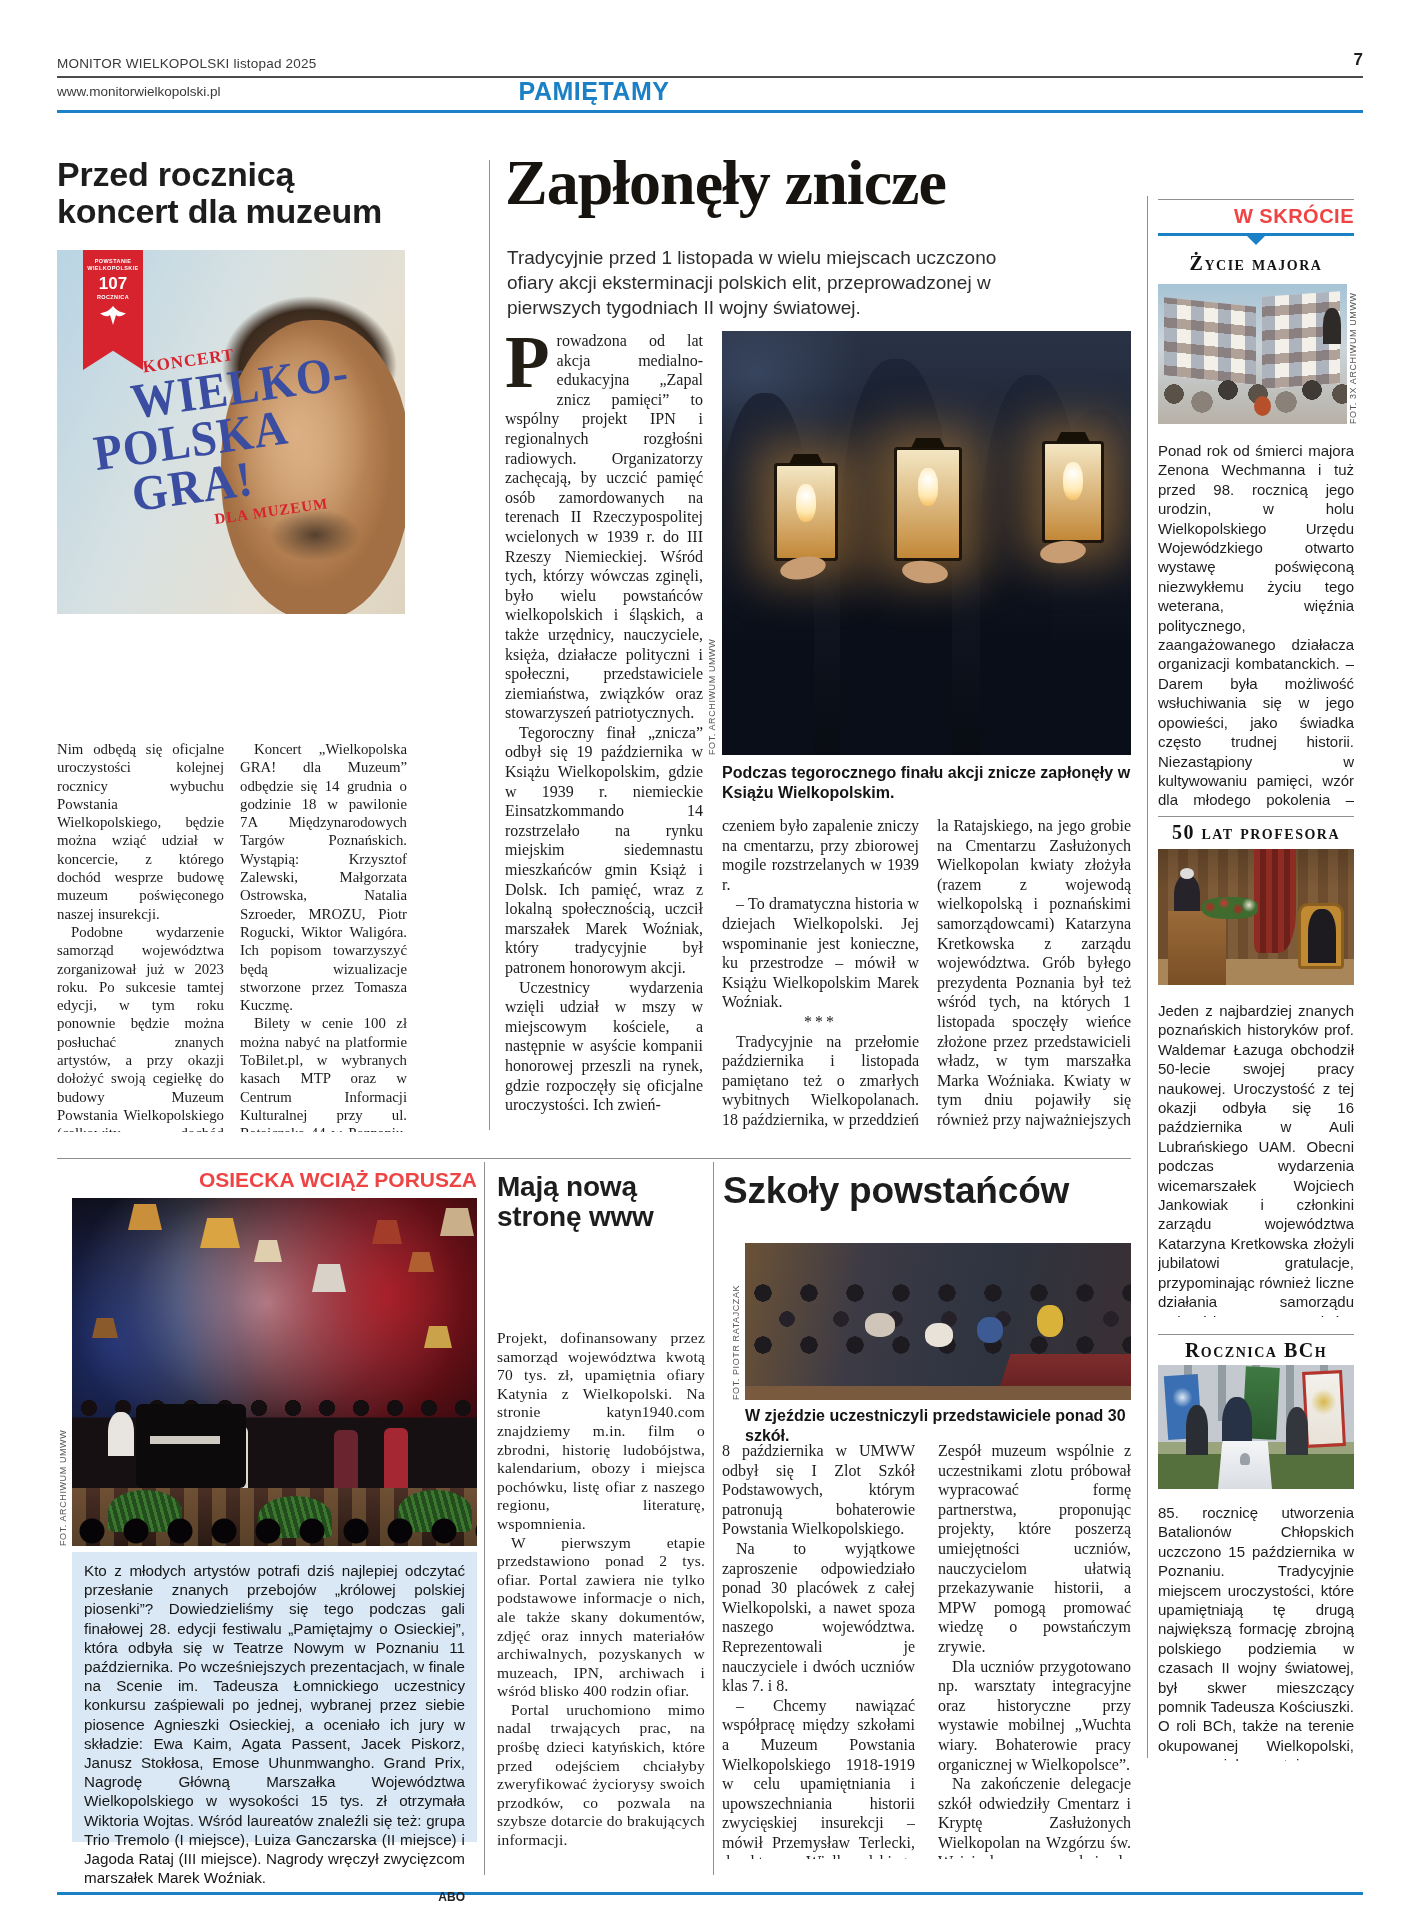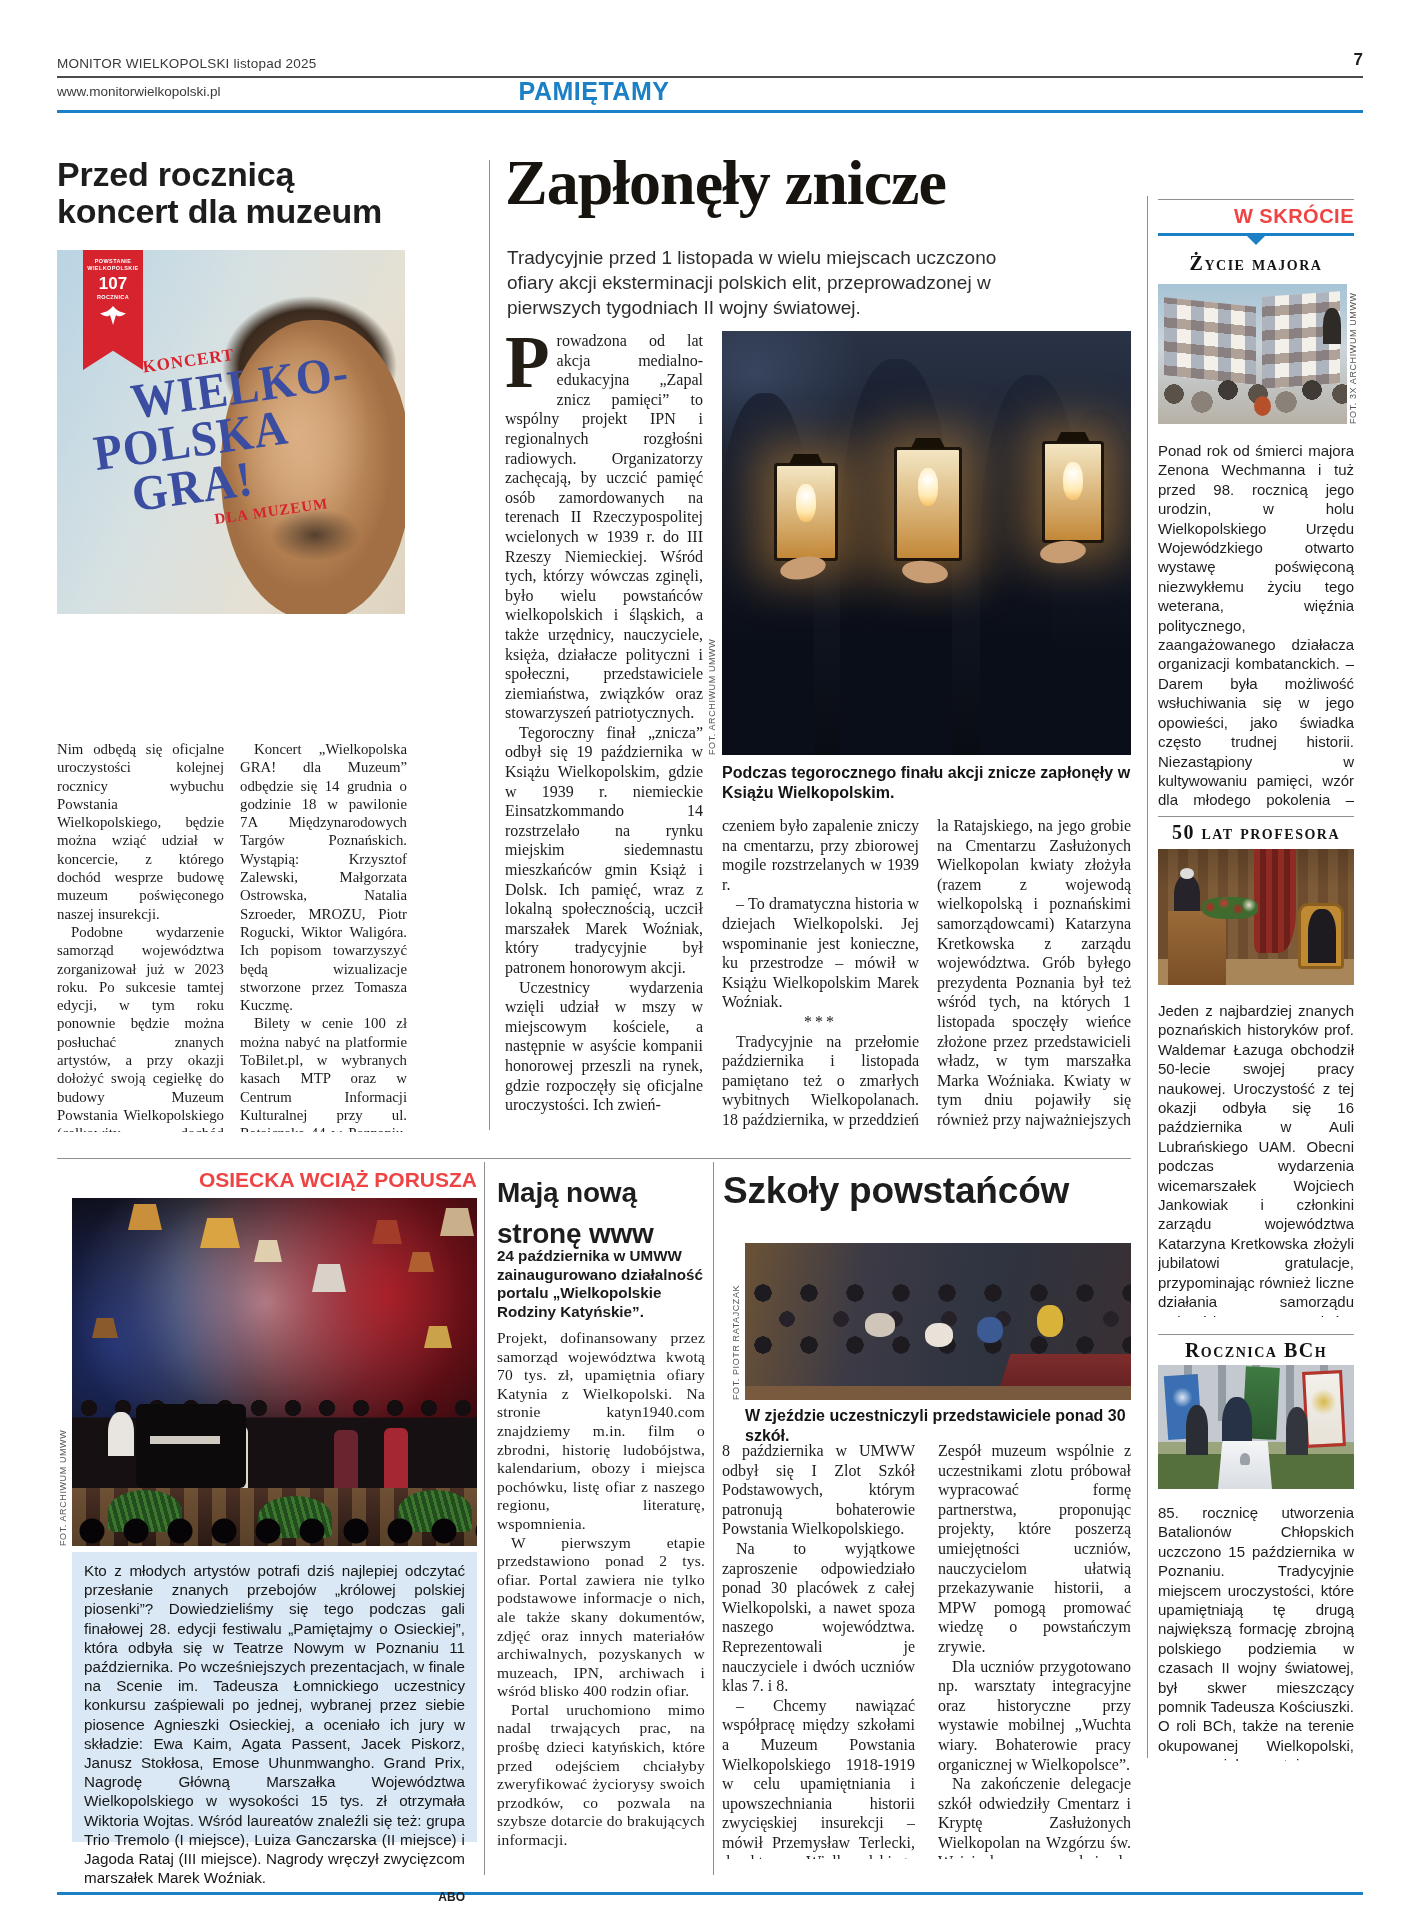--- a/index.html
+++ b/index.html
@@ -160,21 +160,21 @@
          background:repeating-linear-gradient(90deg,rgba(205,165,95,.28) 0 14px,transparent 14px 28px),
                     linear-gradient(#4a2f24,#2a1a14);}
   .fern{position:absolute;width:74px;height:42px;border-radius:50% 50% 10% 10%;
         background:repeating-linear-gradient(75deg,#3c772f 0 3px,#234d1c 3px 7px);}
   .os-aud{position:absolute;left:0;right:0;bottom:-4px;height:38px;
           background-image:radial-gradient(circle 13px at 20px 19px,#060406 92%,transparent);
           background-size:44px 38px;background-repeat:repeat-x;}
   .os-caption{left:72px;top:1552px;width:405px;height:290px;background:#d9e8f4;box-sizing:border-box;
               padding:9px 12px 0 12px;font-size:15.2px;line-height:19.2px;text-align:justify;color:#161616;}
   
-  .www-title{left:497px;top:1172px;width:210px;font-size:28px;line-height:41px;}
+  .www-title{left:497px;top:1172px;width:210px;font-size:28px;line-height:30px;}
   .www-lead{left:497px;top:1247px;width:208px;font-size:15.2px;line-height:18.6px;font-weight:bold;color:#1a1a1a;}
   .www-body{left:497px;top:1329px;width:208px;height:524px;font-size:15.5px;line-height:18.6px;letter-spacing:.2px;}
   
   .sz-title{left:723px;top:1170px;width:410px;font-size:37px;}
   .sz-photo{left:745px;top:1243px;width:386px;height:157px;overflow:hidden;
             background:linear-gradient(100deg,#6b5236 0%,#3c3a45 30%,#2e3440 62%,#3a2f33 100%);}
   .sz-crowd{position:absolute;left:0;right:0;top:36px;height:90px;
             background-image:radial-gradient(circle 10px at 18px 14px,#1d1a20 85%,transparent 88%),
                              radial-gradient(circle 9px at 42px 40px,#262028 85%,transparent 88%);
             background-size:46px 52px,54px 58px;background-repeat:repeat;}
@@ -362,21 +362,20 @@
     <div class="fern" style="left:186px;bottom:8px;"></div>
     <div class="fern" style="left:326px;bottom:14px;"></div>
     <div class="os-aud"></div>
   </div>
   <div class="abs vcredit" style="left:58px;top:1198px;height:348px;">FOT. ARCHIWUM UMWW</div>
   <div class="abs os-caption">
     <span>Kto z młodych artystów potrafi dziś najlepiej odczytać przesłanie znanych przebojów „królowej polskiej piosenki”? Dowiedzieliśmy się tego podczas gali finałowej 28. edycji festiwalu „Pamiętajmy o Osieckiej”, która odbyła się w Teatrze Nowym w Poznaniu 11 października. Po wcześniejszych prezentacjach, w finale na Scenie im. Tadeusza Łomnickiego uczestnicy konkursu zaśpiewali po jednej, wybranej przez siebie piosence Agnieszki Osieckiej, a oceniało ich jury w składzie: Ewa Kaim, Agata Passent, Jacek Piskorz, Janusz Stokłosa, Emose Uhunmwangho. Grand Prix, Nagrodę Główną Marszałka Województwa Wielkopolskiego w wysokości 15 tys. zł otrzymała Wiktoria Wojtas. Wśród laureatów znaleźli się też: grupa Trio Tremolo (I miejsce), Luiza Ganczarska (II miejsce) i Jagoda Rataj (III miejsce). Nagrody wręczył zwycięzcom marszałek Marek Woźniak.</span><span class="sig">ABO</span>
   </div>
 
   <div class="abs hl-sans www-title">Mają nową stronę www</div>
-  <div class="abs www-lead">24 października w UMWW zainaugurowano działalność portalu „Wielkopolskie Rodziny Katyńskie”.</div>
   <div class="abs serif www-body clip">
     <p class="noind">Projekt, dofinansowany przez samorząd województwa kwotą 70 tys. zł, upamiętnia ofiary Katynia z Wielkopolski. Na stronie katyn1940.com znajdziemy m.in. film o zbrodni, historię ludobójstwa, kalendarium, obozy i miejsca pochówku, listę ofiar z naszego regionu, literaturę, wspomnienia.</p>
     <p>W pierwszym etapie przedstawiono ponad 2 tys. ofiar. Portal zawiera nie tylko podstawowe informacje o nich, ale także skany dokumentów, zdjęć oraz innych materiałów archiwalnych, pozyskanych w muzeach, IPN, archiwach i wśród blisko 400 rodzin ofiar.</p>
     <p><span>Portal uruchomiono mimo nadal trwających prac, na prośbę dzieci katyńskich, które przed odejściem chciałyby zweryfikować życiorysy swoich przodków, co pozwala na szybsze dotarcie do brakujących informacji.</span><span class="sig">RAK</span></p>
   </div>
 
   <div class="abs hl-sans sz-title">Szkoły powstańców</div>
   <div class="abs sz-photo">
     <div class="sz-crowd"></div>
     <div class="blob" style="left:120px;top:70px;width:30px;height:24px;background:#cfc5b8;"></div>

